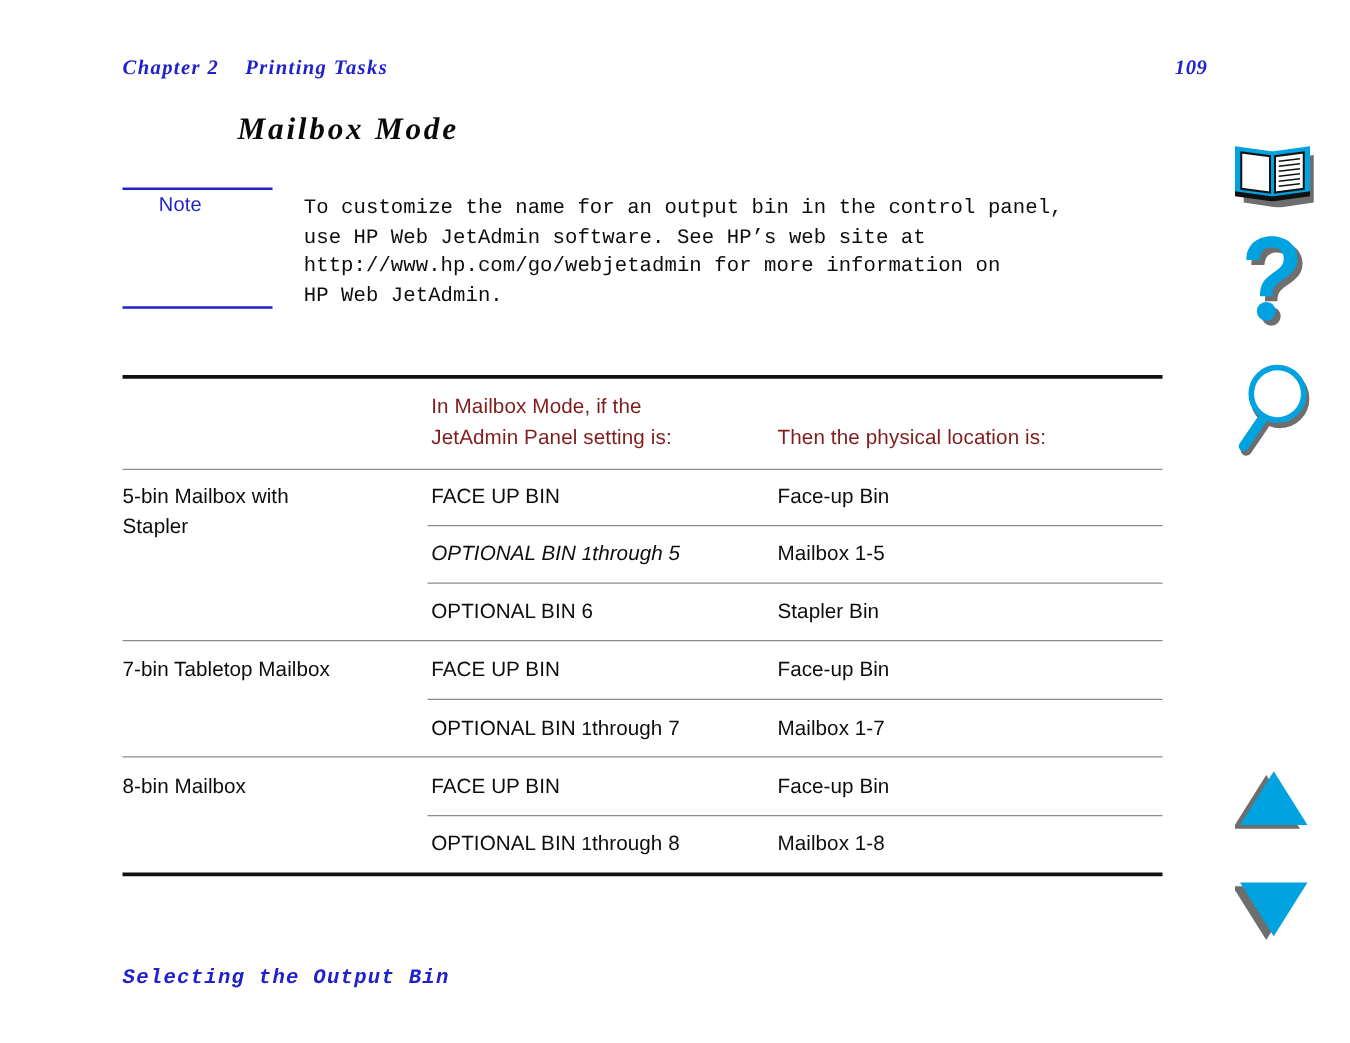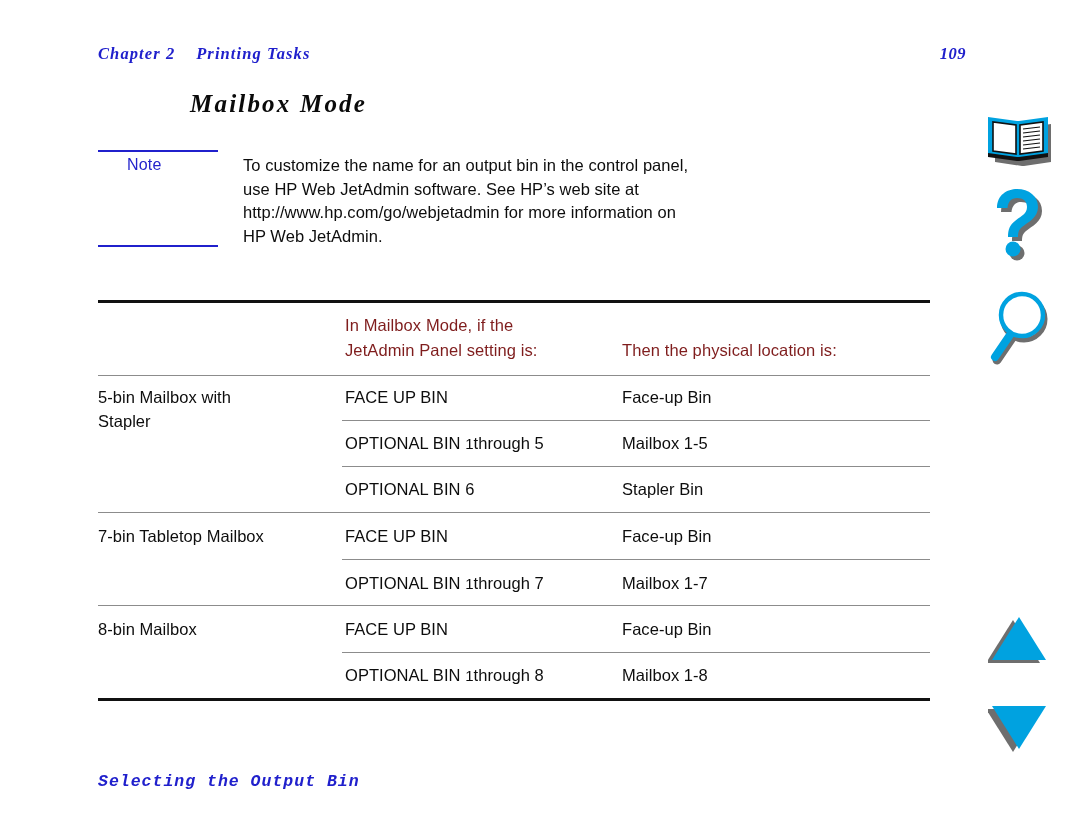--- a/index.html
+++ b/index.html
@@ -94,20 +94,21 @@
   }
   .note-body {
     position: absolute;
     left: 145px;
     top: 4px;
     width: 580px;
     font-size: 16.5px;
     color: #0d0d0d;
     line-height: 23.5px;
     letter-spacing: 0.05px;
+    font-family: Liberation Mono, monospace;
   }
   .note-body div { white-space: pre; }
 
   
   .tbl {
     position: absolute;
     left: 98px;
     top: 300px;
     width: 832px;
   }
@@ -224,21 +225,21 @@
     <div class="rule rule-thin-full" style="top:75px;"></div>
 
     <div class="cell col-a" style="top:88px;">5-bin Mailbox with</div>
     <div class="cell col-a" style="top:112px;">Stapler</div>
 
     <div class="cell col-b" style="top:88px;">FACE UP BIN</div>
     <div class="cell col-c" style="top:88px;">Face-up Bin</div>
 
     <div class="rule rule-thin-part" style="top:120px;"></div>
 
-    <div class="cell col-b" style="top:134px;"><span>OPTIONAL BIN </span><span class="thin-one">1</span><span>through 5</span></div>
+    <div class="cell col-b" style="top:134px;font-style:italic;"><span>OPTIONAL BIN </span><span class="thin-one">1</span><span>through 5</span></div>
     <div class="cell col-c" style="top:134px;">Mailbox 1-5</div>
 
     <div class="rule rule-thin-part" style="top:166px;"></div>
 
     <div class="cell col-b" style="top:180px;">OPTIONAL BIN 6</div>
     <div class="cell col-c" style="top:180px;">Stapler Bin</div>
 
     <div class="rule rule-thin-full" style="top:212px;"></div>
 
     <div class="cell col-a" style="top:227px;">7-bin Tabletop Mailbox</div>

